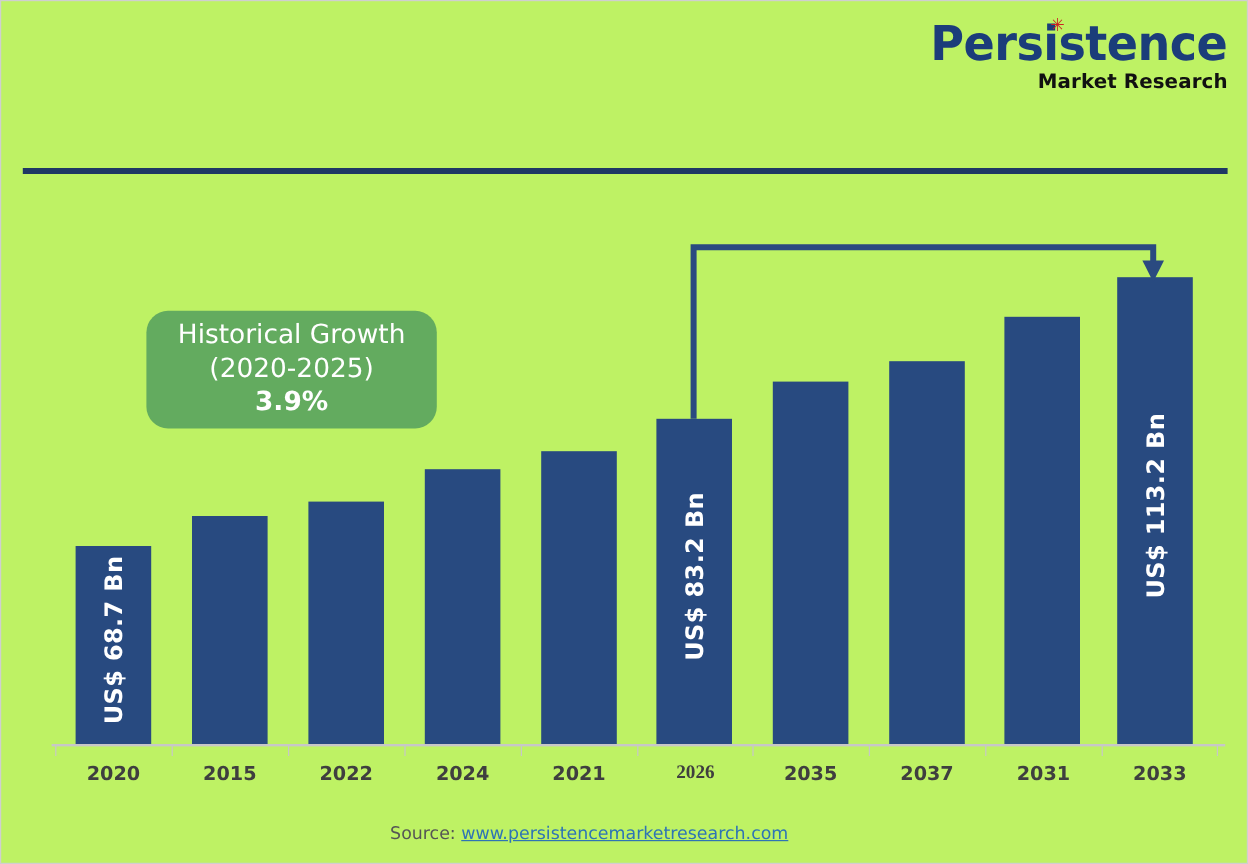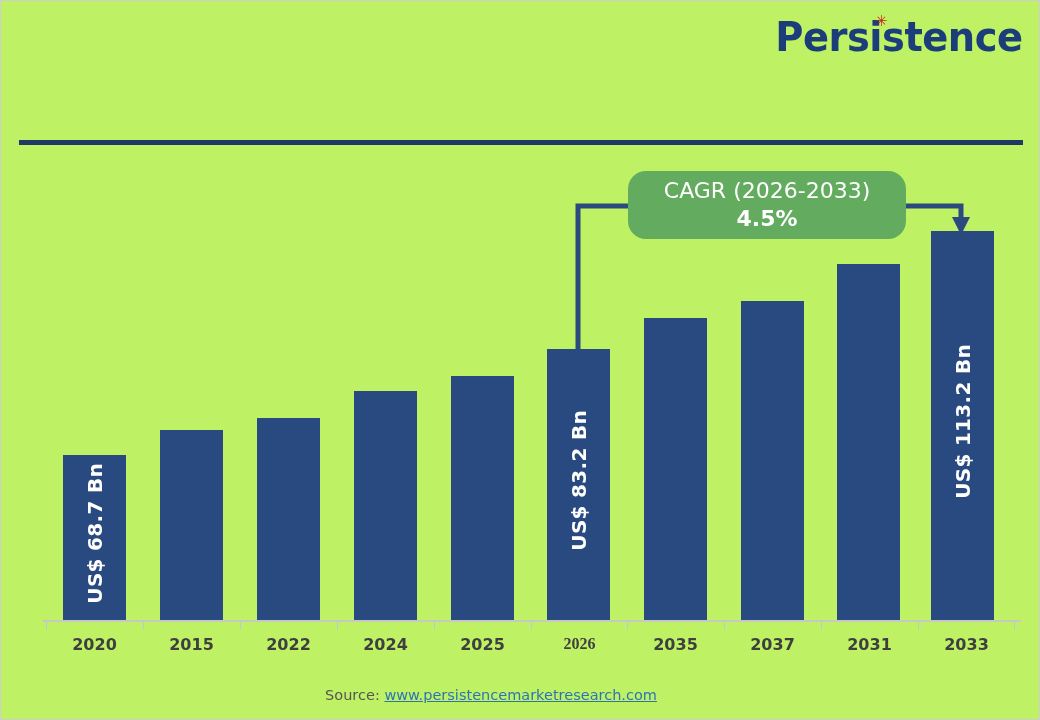--- a/index.html
+++ b/index.html
@@ -187,20 +187,21 @@
     text-decoration: underline;
   }
 </style>
 </head>
 <body>
 
 <div id="page">
 
   <div id="logo">
     <div id="logo-word"><span>Persistence</span><span id="logo-star">✳</span></div>
+    <div id="logo-sub">Market Research</div>
   </div>
 
   <div id="title-rule"></div>
 
   <div id="plot">
     <div class="bar" style="left:62px;  width:63px;  height:166px;">
         <span class="bar-label">US$ 68.7 Bn</span>
       </div>
     <div class="bar" style="left:159px; width:63px;  height:191px;"></div>
     <div class="bar" style="left:256px; width:63px;  height:203px;"></div>
@@ -227,33 +228,34 @@
   <div class="axis-tick" style="left:626px;"></div>
   <div class="axis-tick" style="left:723px;"></div>
   <div class="axis-tick" style="left:820px;"></div>
   <div class="axis-tick" style="left:917px;"></div>
   <div class="axis-tick" style="left:1013px;"></div>
 
   <div class="cat-label" style="left:45px;  width:97px;">2020</div>
   <div class="cat-label" style="left:142px; width:97px;">2015</div>
   <div class="cat-label" style="left:239px; width:97px;">2022</div>
   <div class="cat-label" style="left:336px; width:97px;">2024</div>
-  <div class="cat-label" style="left:433px; width:97px;">2025</div>
+  <div class="cat-label" style="left:433px; width:97px;">2021</div>
   <div class="cat-label" style="left:530px; width:97px;font-family:Liberation Serif, serif;">2026</div>
   <div class="cat-label" style="left:626px; width:97px;">2035</div>
   <div class="cat-label" style="left:723px; width:97px;">2037</div>
   <div class="cat-label" style="left:820px; width:97px;">2031</div>
   <div class="cat-label" style="left:917px; width:97px;">2033</div>
 
   <svg id="connector" viewBox="0 0 1040 720">
     <path d="M 577 348 L 577 205 L 960 205 L 960 222" fill="none" stroke="#2a4a80" stroke-width="5"></path>
     <path d="M 960 234 L 951 216 L 969 216 Z" fill="#2a4a80"></path>
   </svg>
 
-
-  <div class="callout" id="callout-cagr">
-    <div class="line">CAGR (2026-2033)</div>
-    <div class="value">4.5%</div>
+  <div class="callout" id="callout-historical">
+    <div class="line">Historical Growth</div>
+    <div class="line">(2020-2025)</div>
+    <div class="value">3.9%</div>
   </div>
 
+
   <div id="source"><span>Source: </span><a id="source-url" href="#">www.persistencemarketresearch.com</a></div>
 
 </div>
 
 </body></html>

